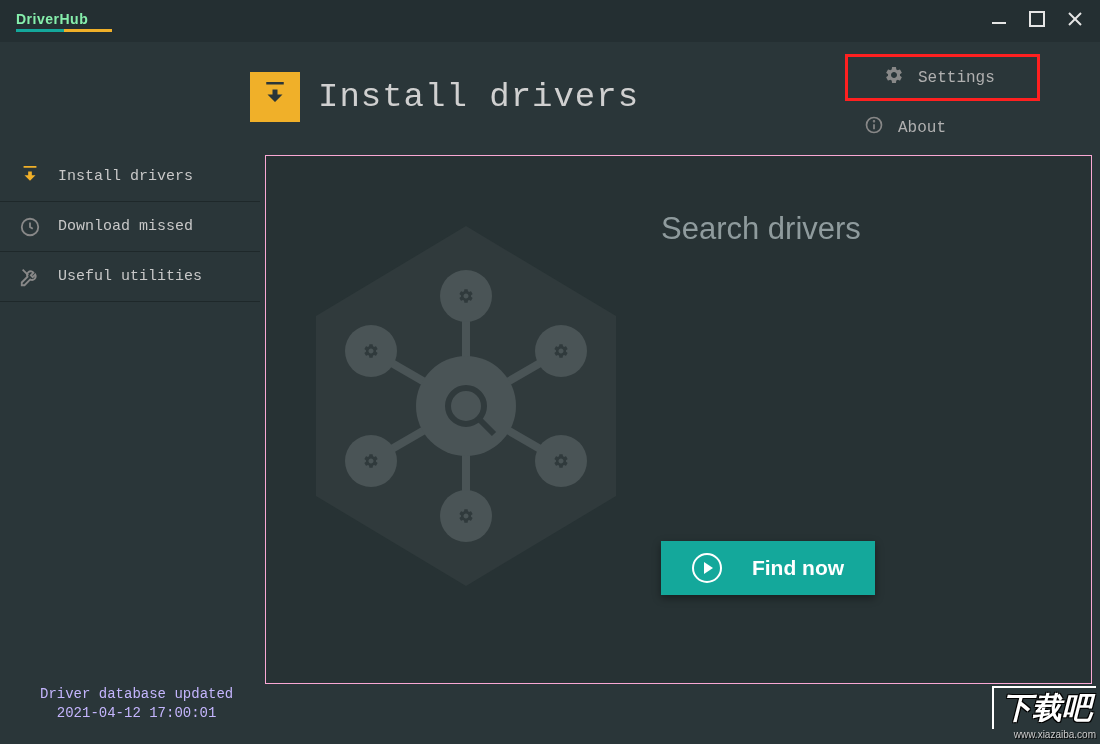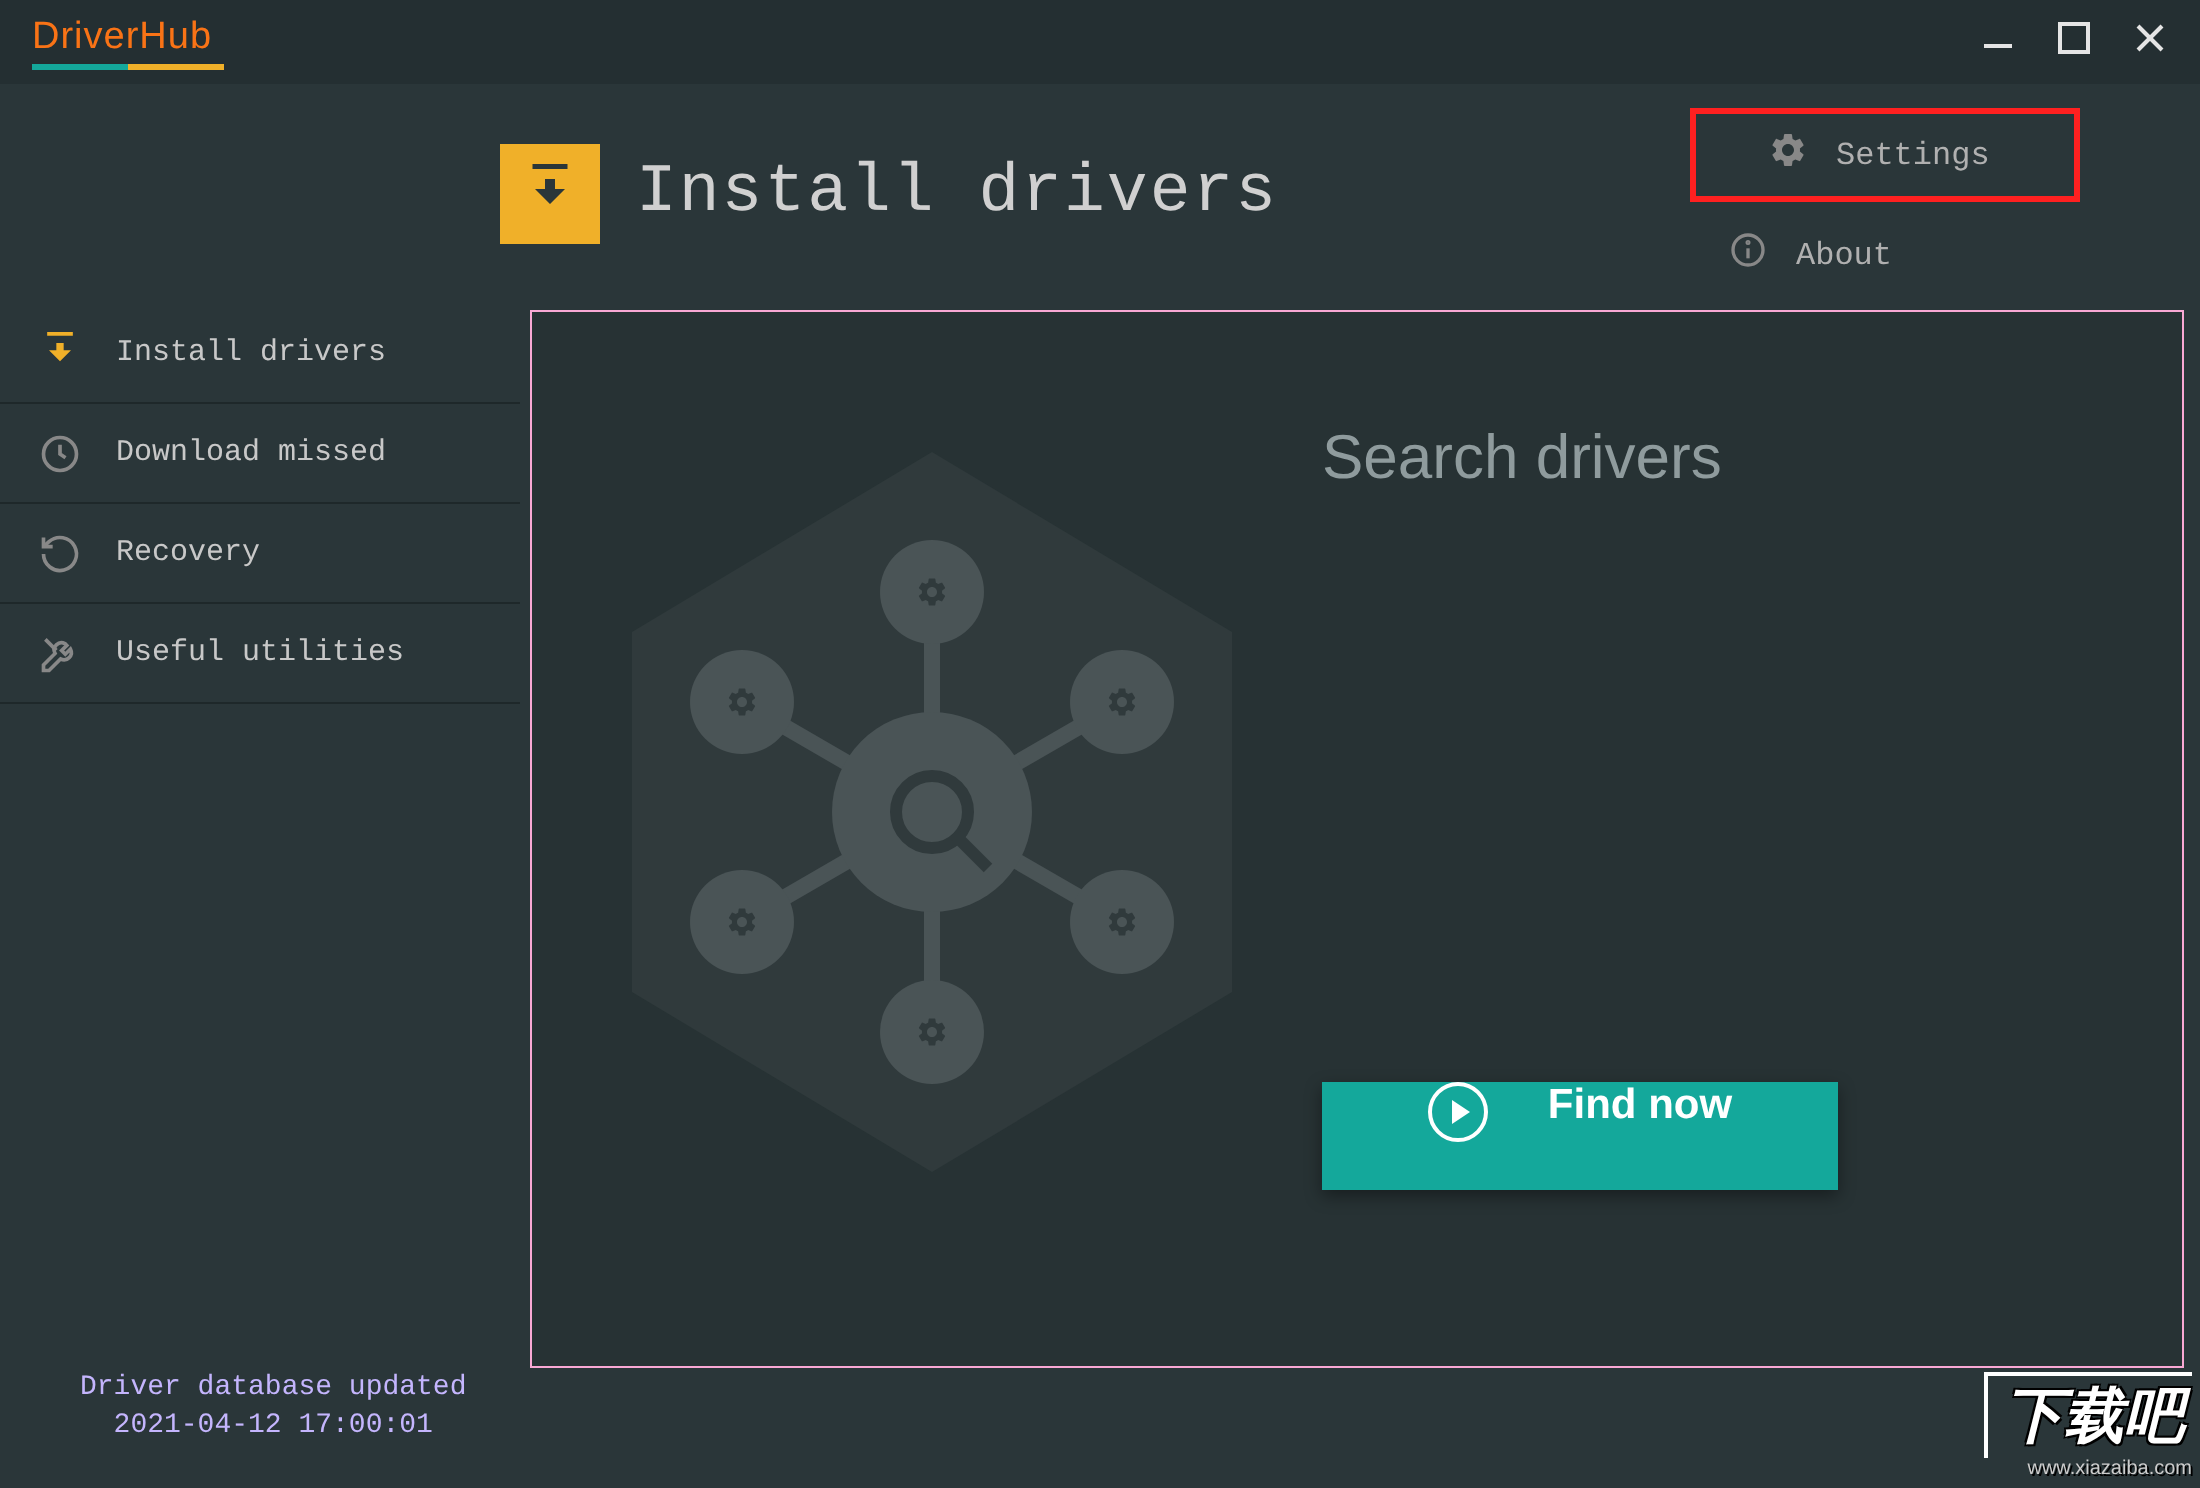--- a/index.html
+++ b/index.html
@@ -15,21 +15,21 @@
     .titlebar {
       position: absolute;
       top: 0; left: 0; right: 0;
       height: 42px;
       display: flex;
       align-items: center;
       padding: 0 16px;
       background: #242f32;
     }
     .logo { display: flex; flex-direction: column; }
-    .logo-text { font-size: 19px; font-weight: 400; color: #f97316; letter-spacing: 0.5px; }
+    .logo-text { font-size: 14px; font-weight: 700; color: #86efac; letter-spacing: 0.5px; }
     .logo-underline { display: flex; height: 3px; margin-top: 2px; }
     .logo-underline div:first-child { width: 48px; background: #14a89b; }
     .logo-underline div:last-child { width: 48px; background: #f0b029; }
     .win-controls { margin-left: auto; display: flex; gap: 20px; align-items: center; }
     .win-controls svg { width: 18px; height: 18px; }
     .win-controls .win-btn { cursor: pointer; color: #e5e5e5; }
 
     .header-region {
       position: absolute;
       top: 42px; left: 0; right: 0;
@@ -106,23 +106,23 @@
       font-family: "Courier New", monospace;
       font-size: 15px;
       color: #b8b8b8;
     }
     .feature-item::before {
       content: "—"; color: #14a89b; font-weight: bold;
     }
     .find-now-btn {
       position: absolute;
       left: 395px; top: 385px;
-      width: 258px; height: 54px;
+      width: 214px; height: 54px;
       background: #14a89b;
-      display: flex; align-items: flex-start; justify-content: center; gap: 30px;
+      display: flex; align-items: center; justify-content: center; gap: 30px;
       cursor: pointer;
       box-shadow: 0 3px 8px rgba(0,0,0,0.4);
     }
     .find-now-btn .play {
       width: 30px; height: 30px; border: 2px solid #fff; border-radius: 50%;
       display: flex; align-items: center; justify-content: center;
     }
     .find-now-btn .play::after {
       content: ""; width: 0; height: 0;
       border-left: 9px solid #fff; border-top: 6px solid transparent; border-bottom: 6px solid transparent;
@@ -226,29 +226,20 @@
     <span>Install drivers</span>
   </div>
   <div class="sidebar-item">
     <div class="sidebar-icon-wrap">
       <svg width="22" height="22" viewBox="0 0 24 24" fill="none" stroke="currentColor" stroke-width="2">
           <circle cx="12" cy="12" r="9"></circle>
           <polyline points="12 7 12 12 15 14"></polyline>
         </svg>
     </div>
     <span>Download missed</span>
-  </div>
-  <div class="sidebar-item">
-    <div class="sidebar-icon-wrap">
-      <svg width="22" height="22" viewBox="0 0 24 24" fill="none" stroke="currentColor" stroke-width="2">
-          <path d="M3 12a9 9 0 1 0 3-6.7L3 8"></path>
-          <polyline points="3 3 3 8 8 8"></polyline>
-        </svg>
-    </div>
-    <span>Recovery</span>
   </div>
   <div class="sidebar-item">
     <div class="sidebar-icon-wrap">
       <svg width="22" height="22" viewBox="0 0 24 24" fill="none" stroke="currentColor" stroke-width="2">
           <path d="M14.7 6.3a4 4 0 0 0-5.4 5.4L3 18v3h3l6.3-6.3a4 4 0 0 0 5.4-5.4l-2.8 2.8-2-2 2.8-2.8z"></path>
           <line x1="4" y1="4" x2="10" y2="10"></line>
         </svg>
     </div>
     <span>Useful utilities</span>
   </div>

